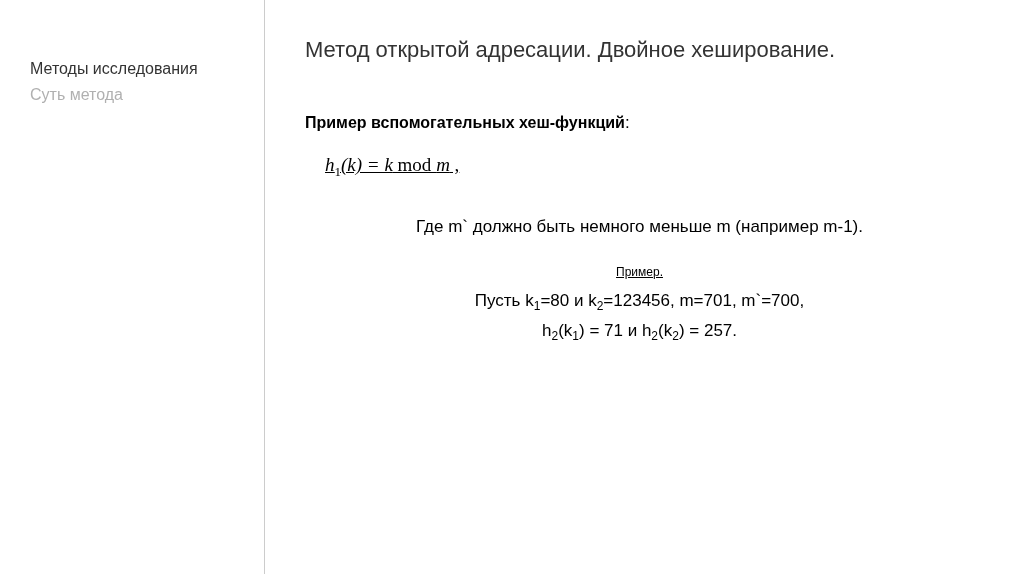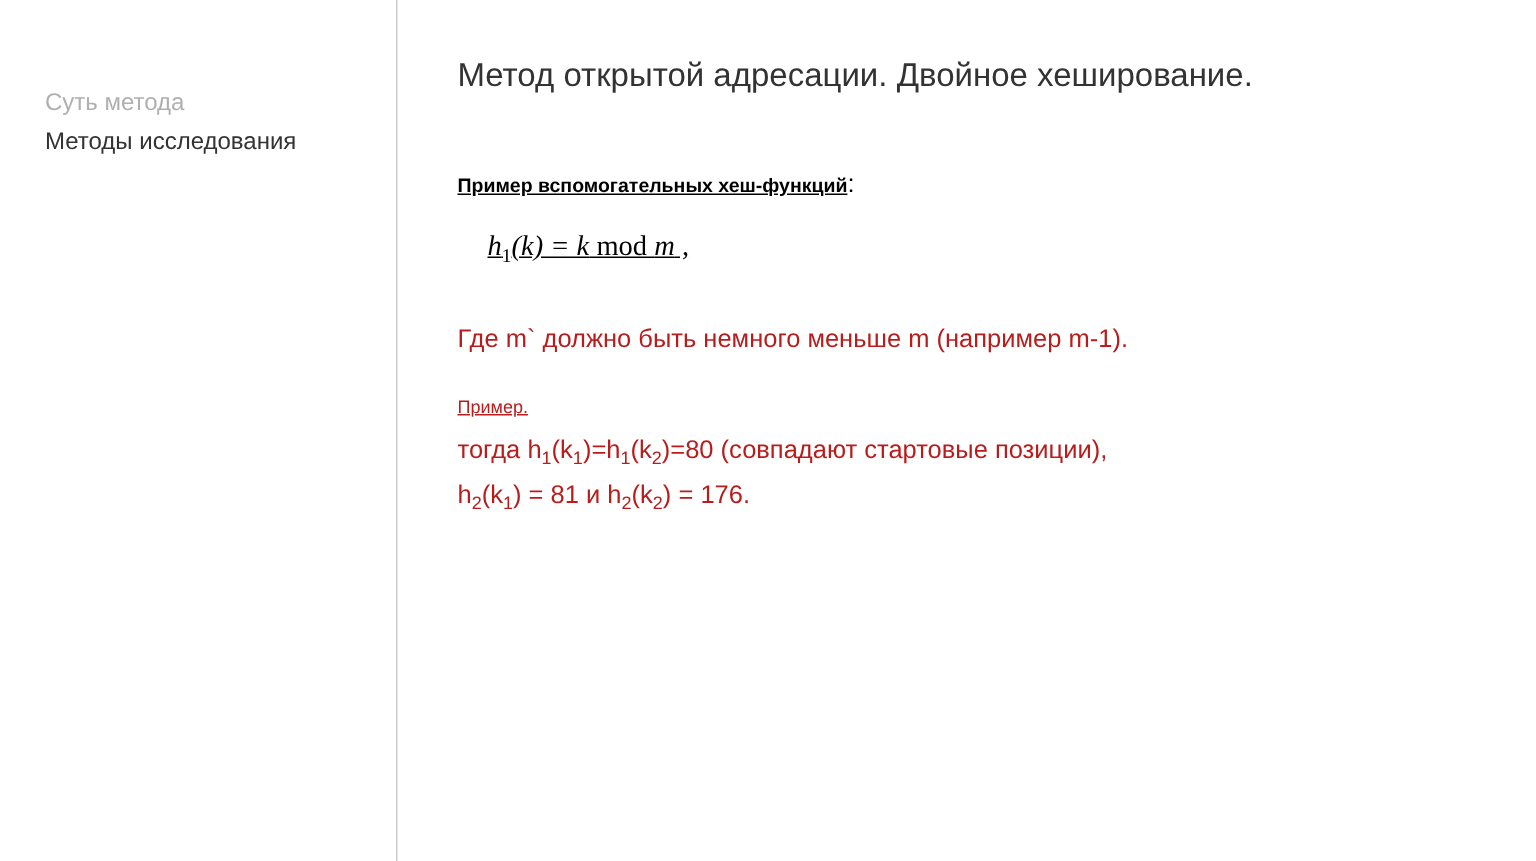--- a/index.html
+++ b/index.html
@@ -34,23 +34,22 @@
       flex: 1;
       padding: 37px 50px 40px 40px;
     }
     .title {
       font-size: 22px;
       font-weight: 400;
       color: #333333;
       margin-bottom: 50px;
     }
     .section-header {
-      font-size: 13px;
+      font-size: 16px;
       font-weight: 700;
-      text-decoration: underline;
       color: #000000;
       margin-bottom: 20px;
     }
     .section-header-noul {
       font-size: 17px;
       font-weight: 400;
       color: #000000;
     }
     .formula-block {
       margin: 15px 0 30px 20px;
@@ -66,59 +65,60 @@
     .sub {
       font-size: 13px;
       vertical-align: sub;
       font-style: normal;
     }
     .rm {
       font-style: normal;
     }
     .body-text {
       font-size: 17px;
-      color: #b91c1c;
+      color: #000000;
       line-height: 1.7;
       margin-bottom: 20px;
+      text-align: center;
     }
     .body-text .sub2 {
       font-size: 12px;
       vertical-align: sub;
     }
     .example-label {
       font-size: 12px;
       text-decoration: underline;
       margin-bottom: 5px;
     }
   </style>
 </head>
 <body>
 
 <div class="sidebar">
+  <div class="sidebar-item">Методы исследования</div>
   <div class="sidebar-item inactive">Суть метода</div>
-  <div class="sidebar-item">Методы исследования</div>
 </div>
 
 <div class="content">
   <h1 class="title">Метод открытой адресации. Двойное хеширование.</h1>
 
   <div>
     <span class="section-header">Пример вспомогательных хеш-функций</span><span class="section-header-noul">:</span>
   </div>
 
   <div class="formula-block">
     <span class="formula-line">
       <span>h</span><span class="sub">1</span><span>(k) = k</span><span class="rm"> mod </span><span>m</span><span class="rm"> ,</span>
     </span>
   </div>
 
   <p class="body-text">Где m` должно быть немного меньше m (например m-1).</p>
 
   <div class="body-text">
     <div class="example-label">Пример.</div>
     <div>
-      <span>тогда h</span><span class="sub2">1</span><span>(k</span><span class="sub2">1</span><span>)=h</span><span class="sub2">1</span><span>(k</span><span class="sub2">2</span><span>)=80 (совпадают стартовые позиции),</span>
+      <span>Пусть k</span><span class="sub2">1</span><span>=80 и k</span><span class="sub2">2</span><span>=123456, m=701, m`=700,</span>
     </div>
     <div>
-      <span>h</span><span class="sub2">2</span><span>(k</span><span class="sub2">1</span><span>) = 81 и h</span><span class="sub2">2</span><span>(k</span><span class="sub2">2</span><span>) = 176.</span>
+      <span>h</span><span class="sub2">2</span><span>(k</span><span class="sub2">1</span><span>) = 71 и h</span><span class="sub2">2</span><span>(k</span><span class="sub2">2</span><span>) = 257.</span>
     </div>
   </div>
 </div>
 
 </body></html>

